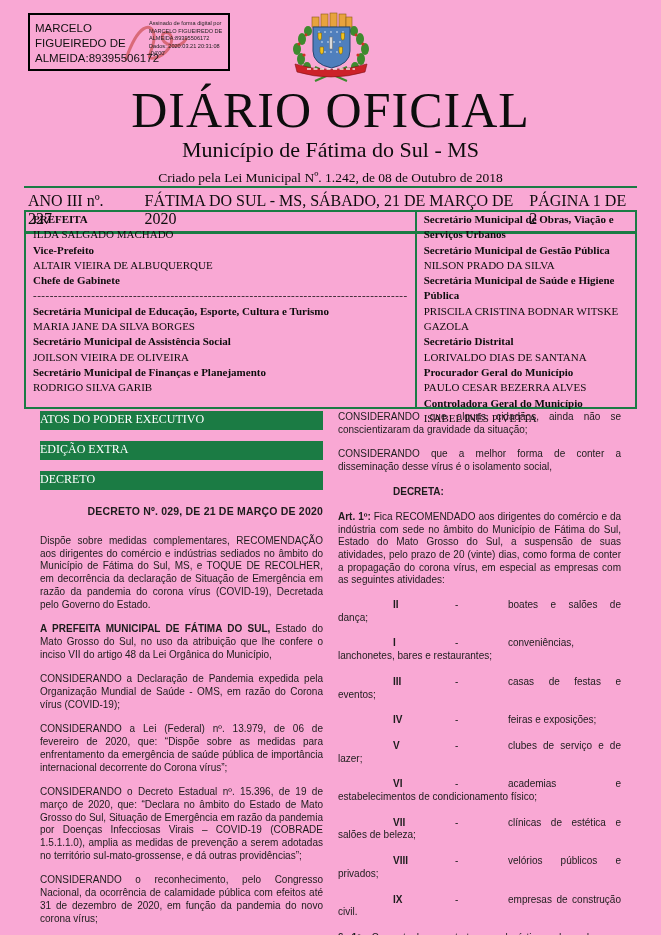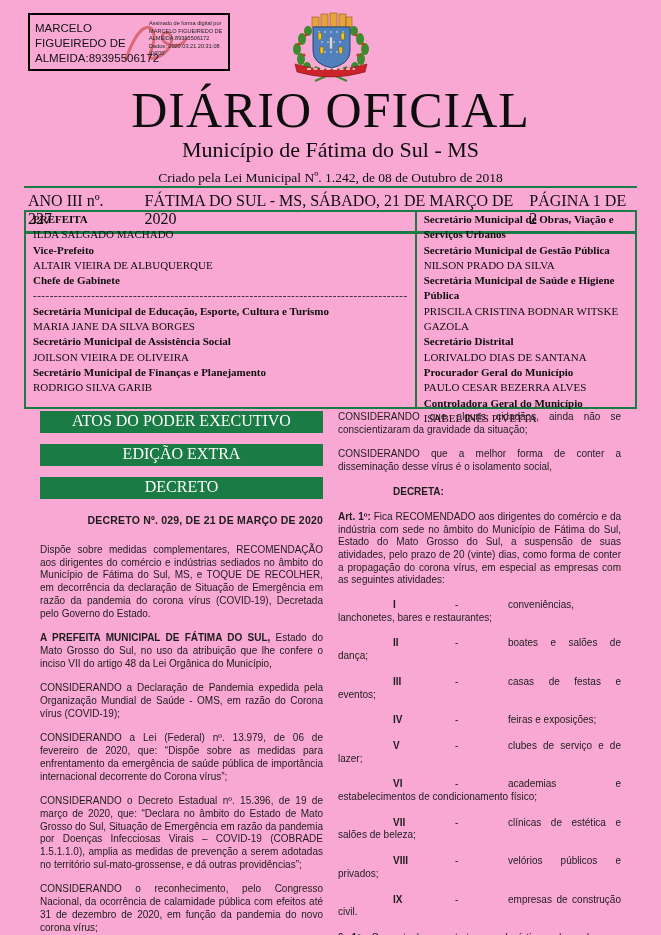--- a/index.html
+++ b/index.html
@@ -52,22 +52,22 @@
   .off-col.left{border-right:2px solid #1b7b44;}
   .role{font-weight:bold;}
   .off-sep{white-space:nowrap;overflow:hidden;letter-spacing:.5px;}
   
   .main{
     position:absolute;left:40px;top:411px;width:581px;
     display:flex;column-gap:15px;
   }
   .col{width:283px;}
   .banner{
-    background:#1b7b44;color:#fff;text-align:center;
-    font-family:"Liberation Serif",serif;font-size:16px;
+    background:#1b7b44;color:#fff;text-align:left;
+    font-family:"Liberation Serif",serif;font-size:12px;
     padding:1px 0 3px;margin-bottom:11px;
   }
   .decree-head{
     text-align:right;font-weight:bold;font-size:10.5px;
     margin:15px 0 18px;letter-spacing:.2px;
   }
   .para{
     font-size:10px;line-height:12.7px;text-align:justify;
     margin:0 0 12px;color:#1c1c1c;
   }
@@ -215,22 +215,22 @@
     </div>
 
     <div class="col">
       <p class="para">CONSIDERANDO que alguns cidadãos, ainda não se conscientizaram da gravidade da situação;</p>
       <p class="para">CONSIDERANDO que a melhor forma de conter a disseminação desse vírus é o isolamento social,</p>
 
       <p class="decreta">DECRETA:</p>
 
       <p class="para"><span class="b">Art. 1º:</span><span> Fica RECOMENDADO aos dirigentes do comércio e da indústria com sede no âmbito do Município de Fátima do Sul, Estado do Mato Grosso do Sul, a suspensão de suas atividades, pelo prazo de 20 (vinte) dias, como forma de conter a propagação do corona vírus, em especial as empresas com as seguintes atividades:</span></p>
 
+      <p class="act"><span class="act-num">II</span><span class="act-dash">-</span><span>boates e salões de dança;</span></p>
       <p class="act"><span class="act-num">I</span><span class="act-dash">-</span><span>conveniências, lanchonetes, bares e restaurantes;</span></p>
-      <p class="act"><span class="act-num">II</span><span class="act-dash">-</span><span>boates e salões de dança;</span></p>
       <p class="act"><span class="act-num">III</span><span class="act-dash">-</span><span>casas de festas e eventos;</span></p>
       <p class="act"><span class="act-num">IV</span><span class="act-dash">-</span><span>feiras e exposições;</span></p>
       <p class="act"><span class="act-num">V</span><span class="act-dash">-</span><span>clubes de serviço e de lazer;</span></p>
       <p class="act"><span class="act-num">VI</span><span class="act-dash">-</span><span>academias e estabelecimentos de condicionamento físico;</span></p>
       <p class="act"><span class="act-num">VII</span><span class="act-dash">-</span><span>clínicas de estética e salões de beleza;</span></p>
       <p class="act"><span class="act-num">VIII</span><span class="act-dash">-</span><span>velórios públicos e privados;</span></p>
       <p class="act"><span class="act-num">IX</span><span class="act-dash">-</span><span>empresas de construção civil.</span></p>
 
       <p class="para"><span class="b">§ 1º.</span><span> Caso tenham estrutura e logística adequadas, os estabelecimentos descritos no inciso I deste artigo poderão efetuar entrega em domicílio e disponibilizar a retirada no local de alimentos prontos e embalados para consumo fora do estabelecimento, desde que adotadas as medidas estabelecidas pelas autoridades de saúde de prevenção ao contágio e contenção da propagação de infecção viral relativa ao Corona vírus – COVID-19.</span></p>
     </div>

